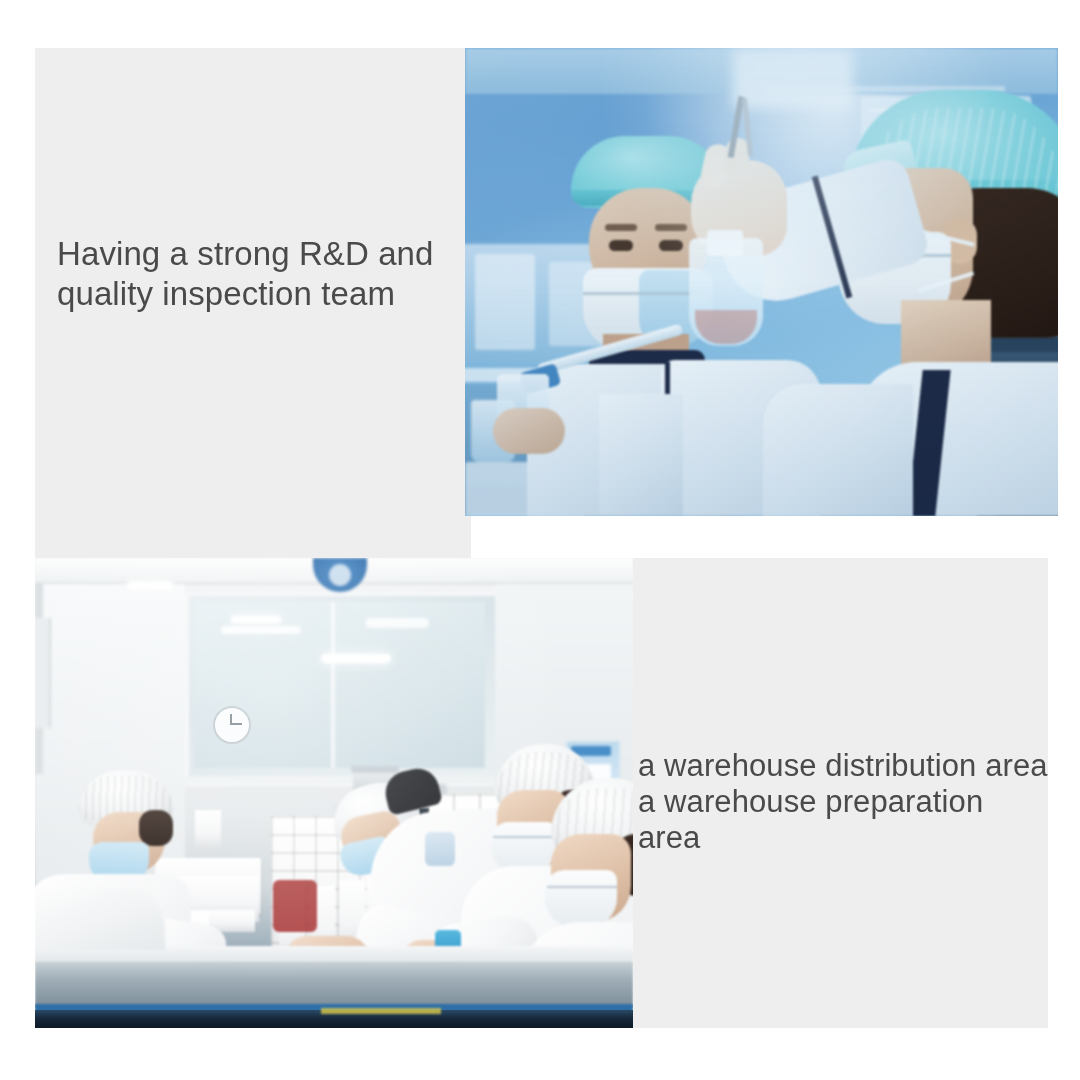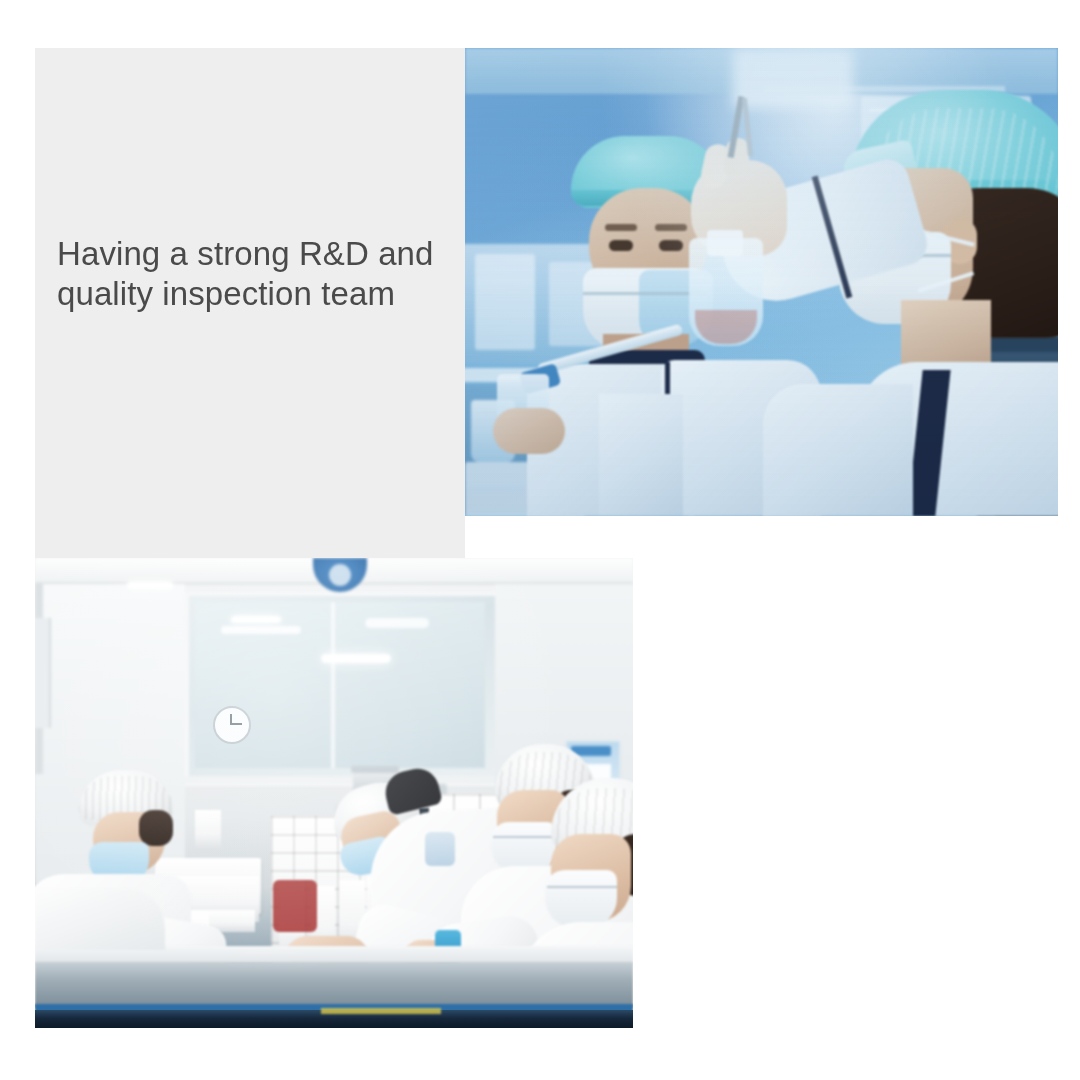--- a/index.html
+++ b/index.html
@@ -23,20 +23,21 @@
     width: 1023px;
     height: 468px;
   }
   .top-caption-panel {
     position: absolute;
     left: 0;
     top: 0;
     width: 430px;
     height: 557px;
     background: #eeeeee;
+    padding-left: 6px;
   }
   .top-caption-text {
     position: absolute;
     left: 22px;
     top: 186px;
     width: 400px;
     color: #4a4a4a;
     font-size: 33px;
     line-height: 40px;
     font-weight: 300;
@@ -399,13 +400,17 @@
       <div class="ph" style="left:0;top:330px;width:130px;height:62px;background:linear-gradient(160deg,#fdfdfd,#e6eaec);border-radius:0 40px 0 0;filter:blur(1px)"></div>
       <div class="ph" style="left:0;top:446px;width:598px;height:10px;background:#2f6fa8;filter:blur(0.8px)"></div>
       <div class="ph dark-under" style="left:0;top:452px;width:598px;height:18px;"></div>
 
       <div class="ph" style="left:286px;top:450px;width:120px;height:6px;background:#d9c84a;opacity:.8;filter:blur(1px)"></div>
     </div>
 
     <div class="ph" style="inset:0;background:radial-gradient(ellipse at 40% 28%, rgba(255,255,255,.35) 0%, rgba(255,255,255,0) 60%);"></div>
   </div>
 
+  <div class="bottom-caption-panel">
+    <div class="bottom-caption-text">a warehouse distribution area
+a warehouse preparation area</div>
+  </div>
 </div>
 
 </body></html>

